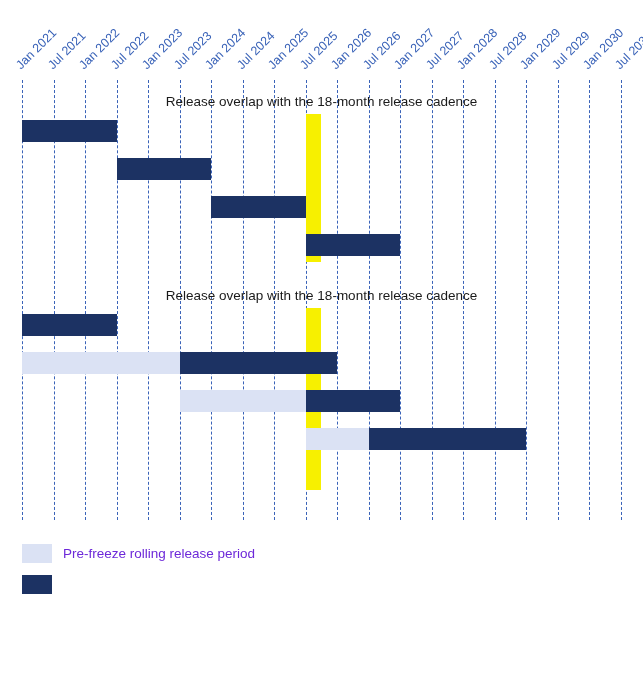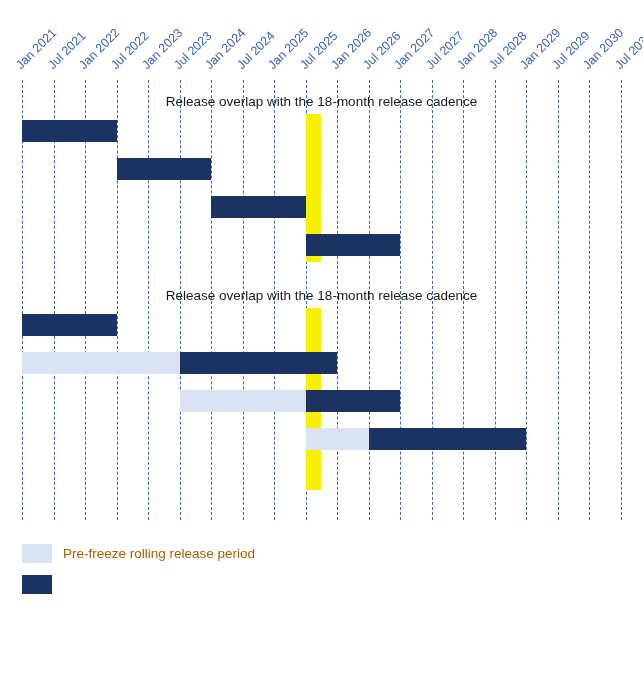--- a/index.html
+++ b/index.html
@@ -82,21 +82,21 @@
     height: 31px;
   }
   .legend-swatch {
     width: 30px;
     height: 19px;
     margin-right: 11px;
     flex: 0 0 auto;
   }
   .legend-label {
     font-size: 13.5px;
-    color: #a16207;
+    color: #6d28d9;
     white-space: nowrap;
   }
 </style>
 </head>
 <body>
 
 <div id="chart-root">
   <div class="axis-labels">
       <div class="tick-label" style="left: 23px;">Jan 2021</div>
       <div class="tick-label" style="left: 54.5263px;">Jul 2021</div>

